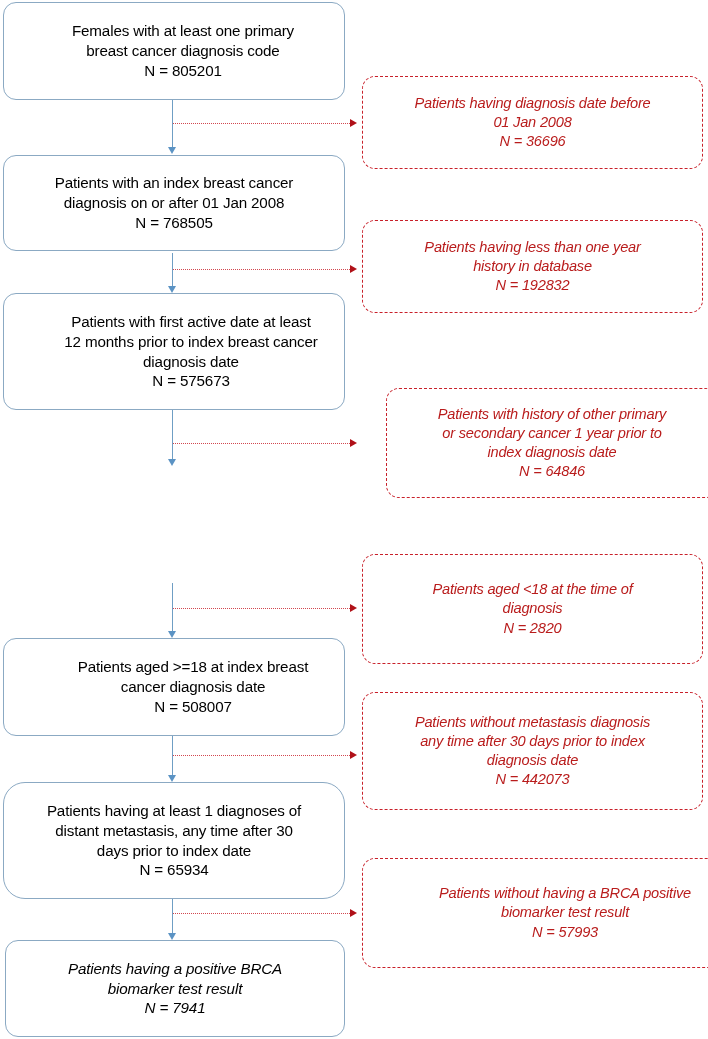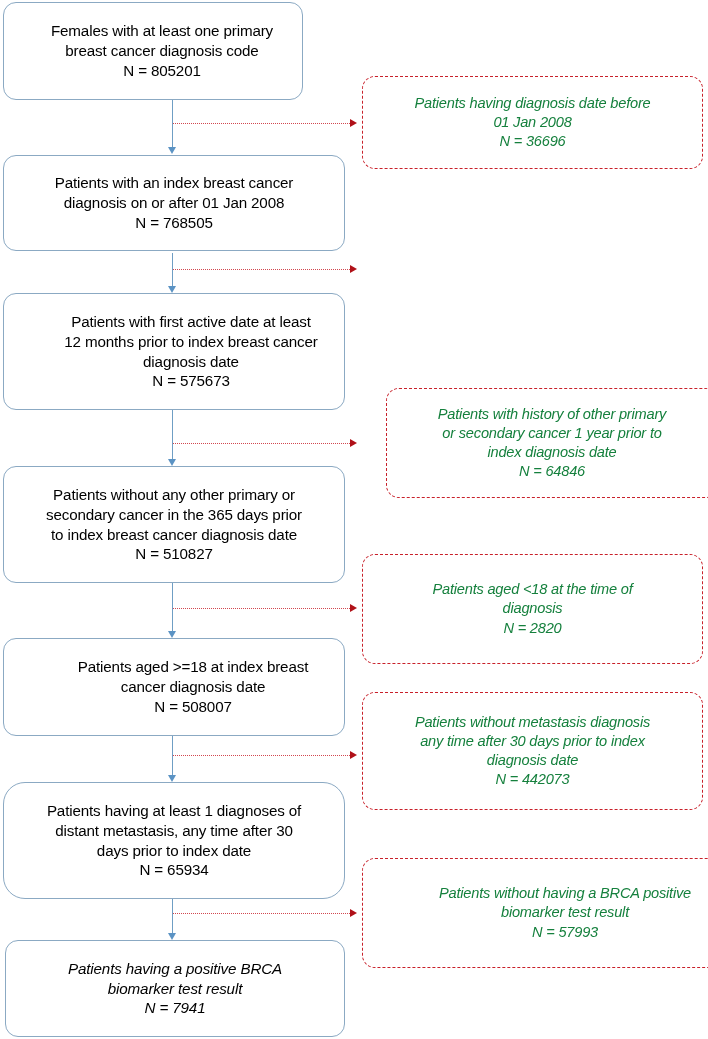--- a/index.html
+++ b/index.html
@@ -41,21 +41,21 @@
   .xbox {
     position: absolute;
     box-sizing: border-box;
     border: 1.7px dashed #c8202a;
     border-radius: 13px;
     background: #ffffff;
     display: flex;
     align-items: center;
     justify-content: flex-end;
     text-align: center;
-    color: #15803d;
+    color: #b91c1c;
     font-size: 14.6px;
     font-style: italic;
     line-height: 1.32;
     padding: 2px 12px;
     letter-spacing: -0.2px;
   }
   .xbox .txt { display: block; width: 100%; }
 
   
   .vline {
@@ -81,52 +81,52 @@
     border-top: 4.5px solid transparent;
     border-bottom: 4.5px solid transparent;
     border-left: 7px solid #b01118;
   }
 </style>
 </head>
 <body>
 
 <div id="canvas">
 
-  <div class="mbox" style="left:3px;  top:2px;   width:300px; height:98px;padding-left:28px;">
+  <div class="mbox" style="left:3px;  top:2px;   width:342px; height:98px;padding-left:28px;">
     <span class="txt">Females with at least one primary<br>breast cancer diagnosis code<br>N = 805201</span>
   </div>
 
   <div class="mbox" style="left:3px;  top:155px; width:342px; height:96px;">
     <span class="txt">Patients with an index breast cancer<br>diagnosis on or after 01 Jan 2008<br>N = 768505</span>
   </div>
 
   <div class="mbox" style="left:3px;  top:293px; width:342px; height:117px;padding-left:44px;">
     <span class="txt">Patients with first active date at least<br>12 months prior to index breast cancer<br>diagnosis date<br>N = 575673</span>
   </div>
 
-  <div class="mbox" style="left:3px;  top:466px; width:342px; height:117px;">
-    <span class="txt">Patients without any other primary or<br>secondary cancer in the 365 days prior<br>to index breast cancer diagnosis date<br>N = 510827</span>
-  </div>
 
   <div class="mbox" style="left:3px;  top:638px; width:342px; height:98px;padding-left:48px;">
     <span class="txt">Patients aged &gt;=18 at index breast<br>cancer diagnosis date<br>N = 508007</span>
   </div>
 
   <div class="mbox" style="left:3px;  top:782px; width:342px; height:117px;border-radius:22px;">
     <span class="txt">Patients having at least 1 diagnoses of<br>distant metastasis, any time after 30<br>days prior to index date<br>N = 65934</span>
   </div>
 
   <div class="mbox" style="left:5px;  top:940px; width:340px; height:97px;font-style:italic;">
     <span class="txt">Patients having a positive BRCA<br>biomarker test result<br>N = 7941</span>
   </div>
 
   <div class="xbox" style="left:362px; top:76px;  width:341px; height:93px;">
     <span class="txt">Patients having diagnosis date before<br>01 Jan 2008<br>N = 36696</span>
   </div>
 
+  <div class="xbox" style="left:362px; top:220px; width:341px; height:93px;">
+    <span class="txt">Patients having less than one year<br>history in database<br>N = 192832</span>
+  </div>
 
   <div class="xbox" style="left:362px; top:388px; width:332px; height:110px;margin-left:24px;">
     <span class="txt">Patients with history of other primary<br>or secondary cancer 1 year prior to<br>index diagnosis date<br>N = 64846</span>
   </div>
 
   <div class="xbox" style="left:362px; top:554px; width:341px; height:110px;">
     <span class="txt">Patients aged &lt;18 at the time of<br>diagnosis<br>N = 2820</span>
   </div>
 
   <div class="xbox" style="left:362px; top:692px; width:341px; height:118px;">

